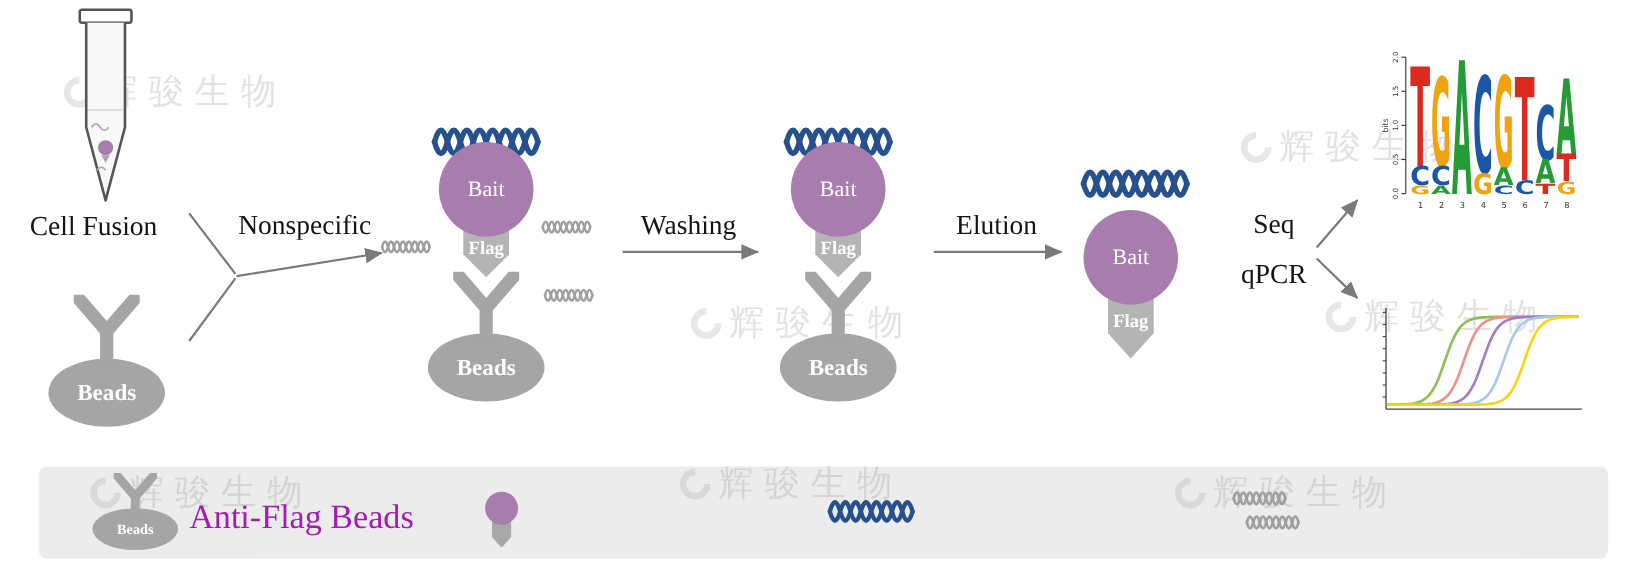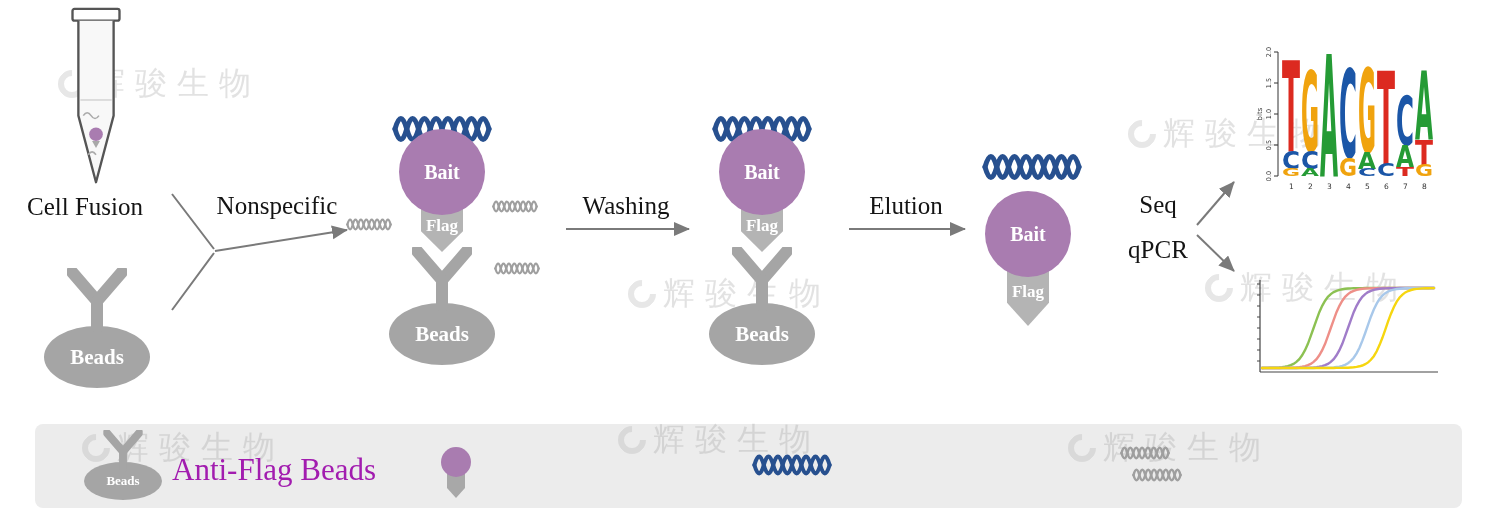--- a/index.html
+++ b/index.html
@@ -13,21 +13,21 @@
            transform:rotate(45deg);flex:0 0 auto}
   .wm-text{font-size:32px;color:#9a9a9a;letter-spacing:10px;white-space:nowrap;
            font-family:"DejaVu Sans",sans-serif}
   .svgbox{position:absolute;z-index:3}
   .svgbox svg{width:100%;height:100%;display:block;overflow:visible}
 
   .step-label{position:absolute;transform:translateX(-50%);font-size:25px;white-space:nowrap;z-index:4}
   .side-label{position:absolute;font-size:25px;white-space:nowrap;z-index:4}
 
   .bait{position:absolute;border-radius:50%;background:#a97cb0;display:flex;align-items:center;
-        justify-content:center;color:#fff;font-weight:700;font-size:20px;z-index:4}
+        justify-content:center;color:#fff;font-weight:400;font-size:20px;z-index:4}
   .flag-tag{position:absolute;background:#b4b4b4;color:#fff;font-weight:700;font-size:17px;
             display:flex;justify-content:center;align-items:flex-start;z-index:3;
             clip-path:polygon(0 0,100% 0,100% 60%,50% 100%,0 60%)}
   .beads{position:absolute;background:#a5a5a5;border-radius:50%;display:flex;align-items:center;
          justify-content:center;color:#fff;font-weight:700;font-size:21px;z-index:2}
   .ybody{position:absolute;color:#a5a5a5;z-index:5}
   .ybody svg{width:100%;height:100%;display:block;overflow:visible}
   .dna-blue{color:#27508f}
   .dna-gray{color:#9f9f9f}
 

